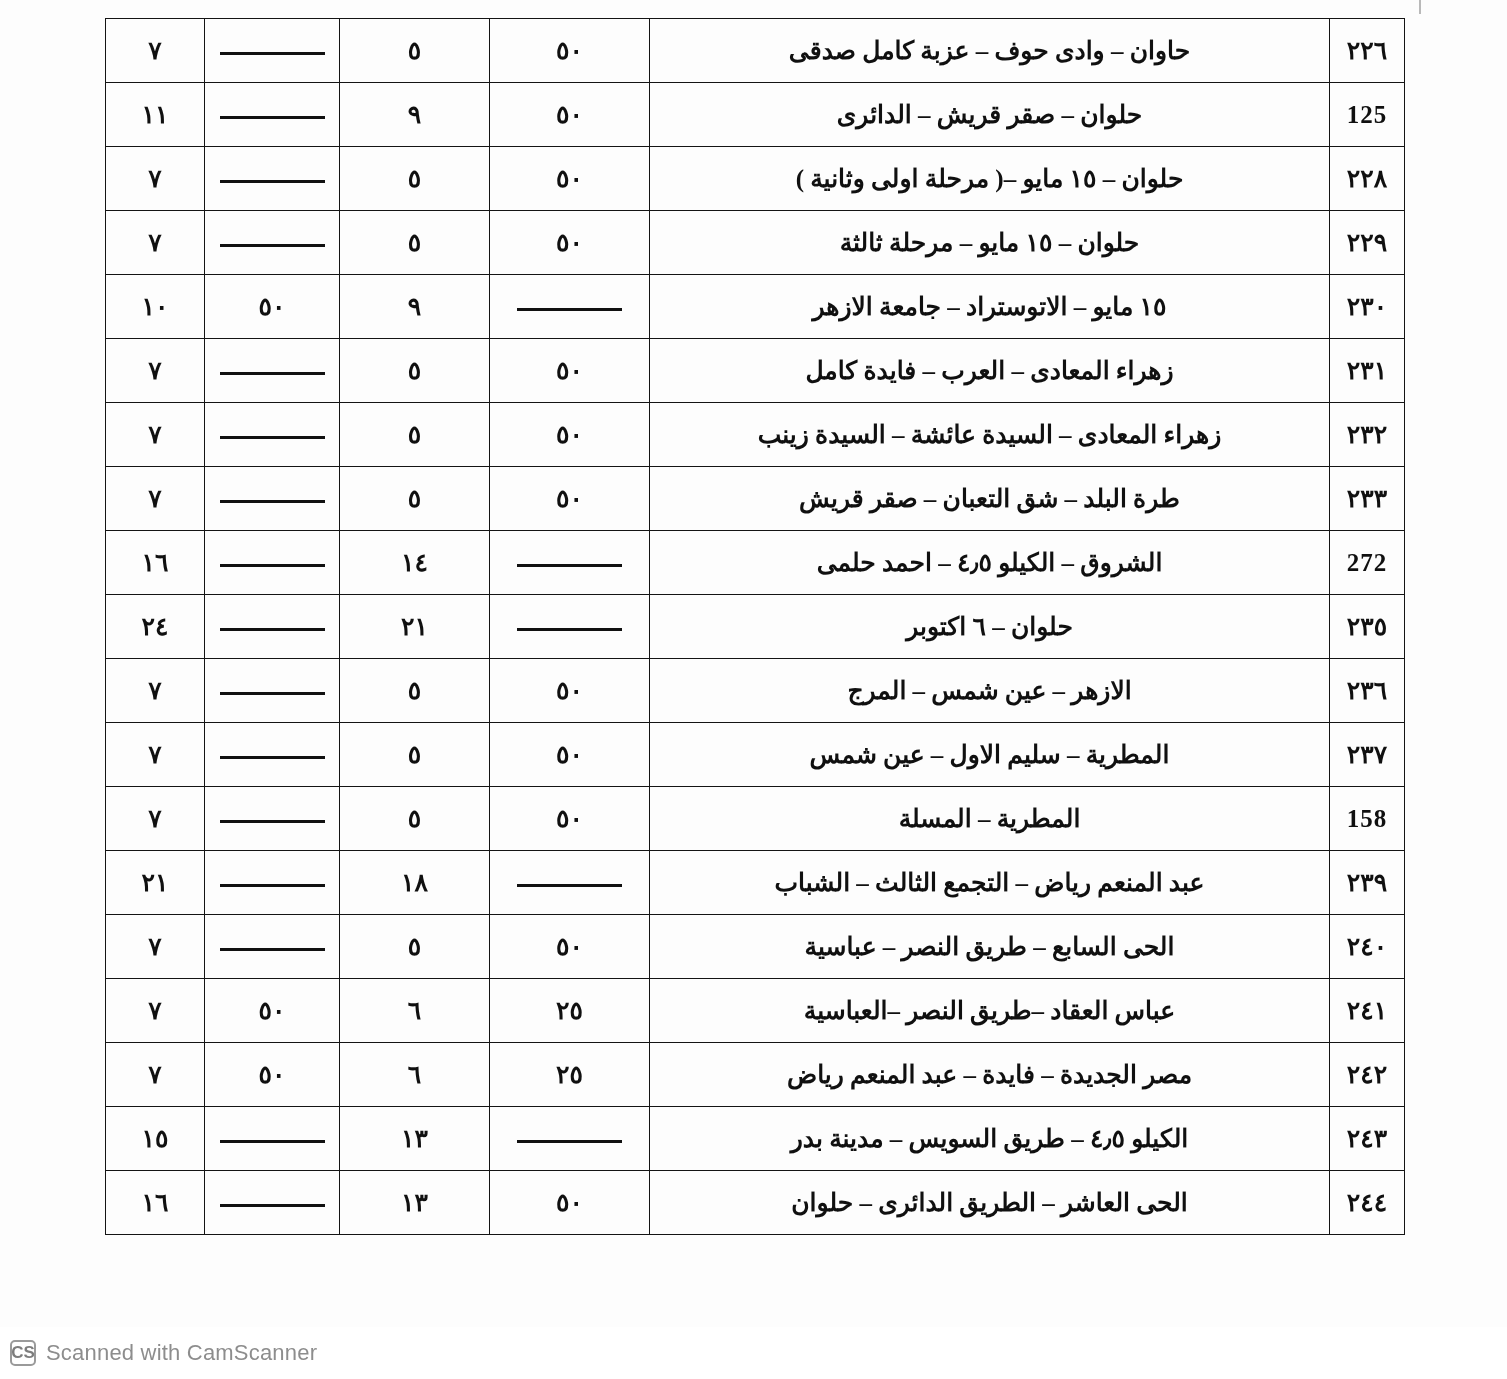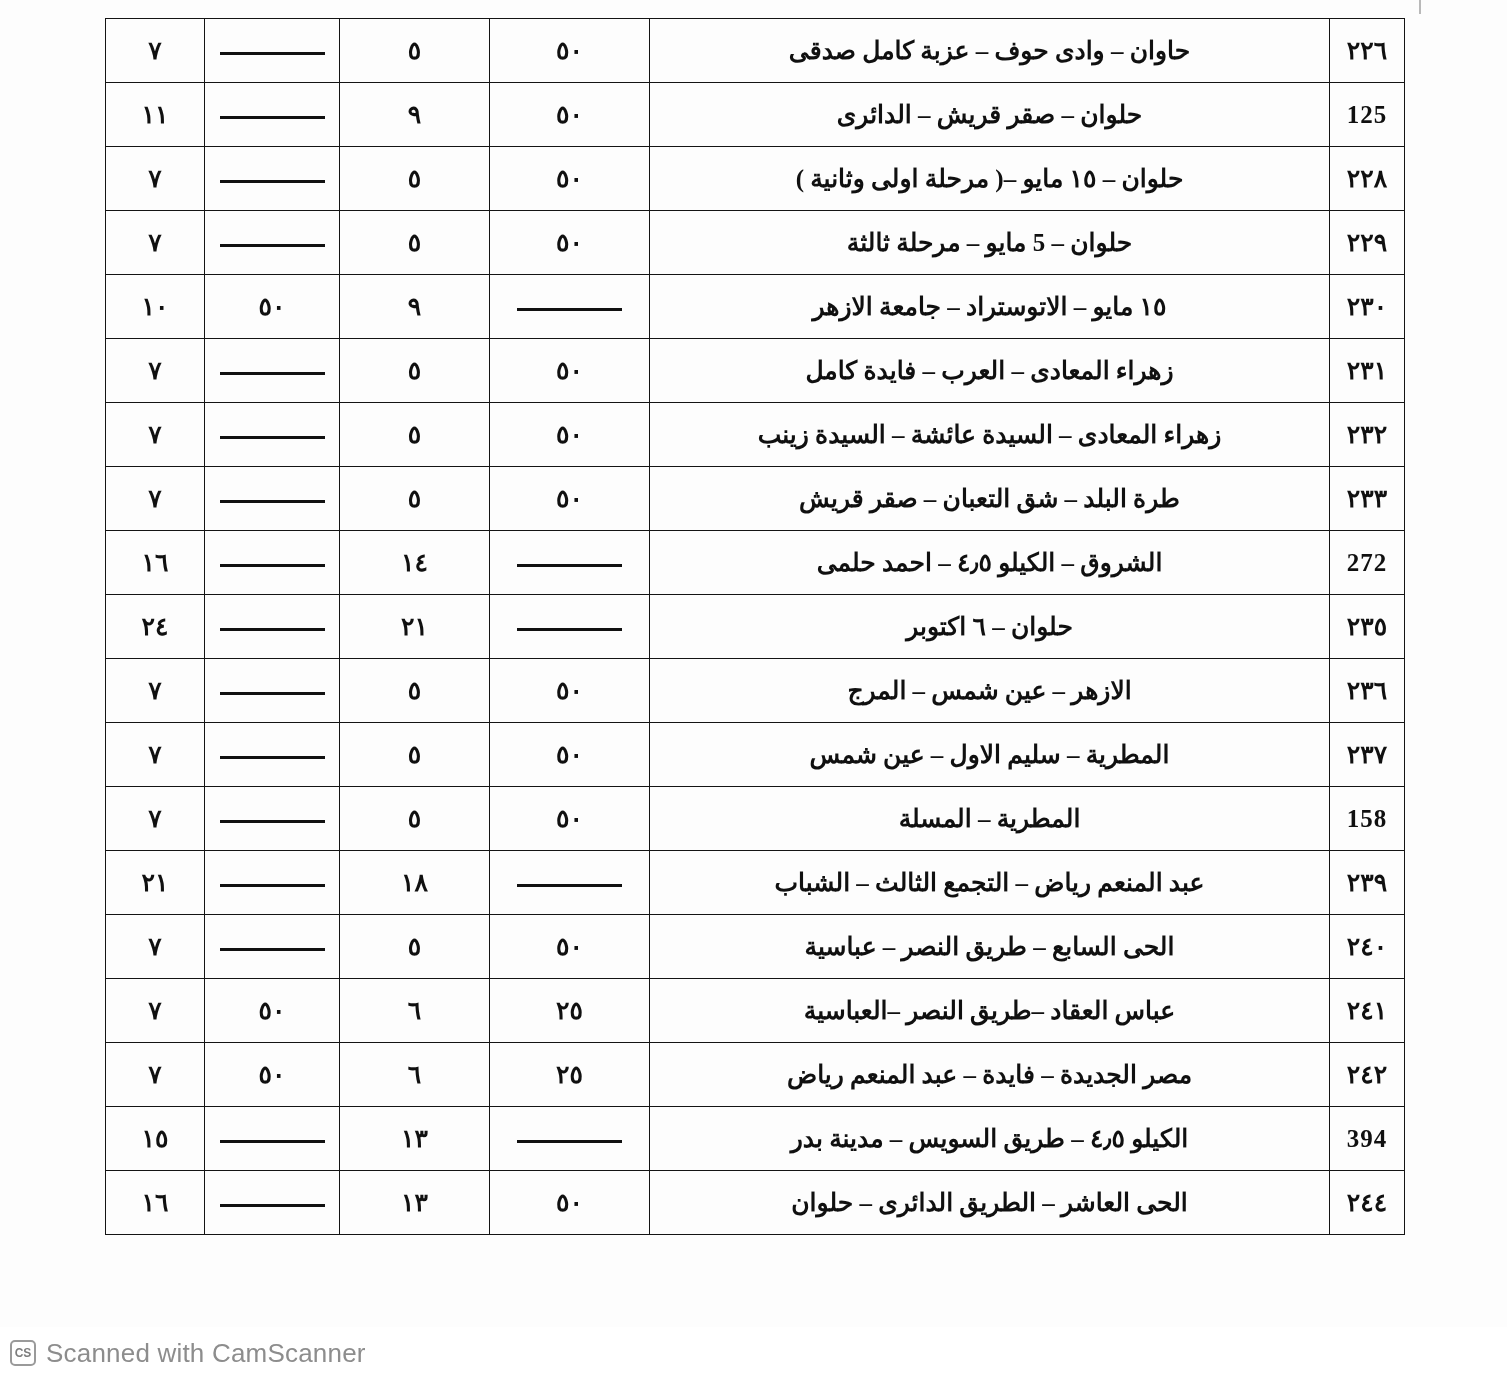--- a/index.html
+++ b/index.html
@@ -106,33 +106,33 @@
     padding-left: 10px;
     box-sizing: border-box;
   }
   .cam-badge {
     width: 26px;
     height: 26px;
     border: 2px solid #9a9a9a;
     border-radius: 5px;
     color: #7d7d7d;
     font-family: "Liberation Sans", sans-serif;
-    font-size: 12px;
+    font-size: 17px;
     font-weight: 700;
     display: flex;
     align-items: center;
     justify-content: center;
     letter-spacing: 0px;
     box-sizing: border-box;
   }
   .cam-text {
     margin-left: 10px;
     color: #8d8d8d;
     font-family: "Liberation Sans", sans-serif;
-    font-size: 26px;
+    font-size: 22px;
     letter-spacing: 0.2px;
   }
 </style>
 </head>
 <body>
 
 <div class="page">
 
   <div class="stray-mark"></div>
 
@@ -165,21 +165,21 @@
           <tr>
             <td class="cell-no">٢٢٨</td>
             <td class="cell-name">حلوان – ١٥ مايو –( مرحلة اولى وثانية )</td>
             <td class="cell-val">٥٠</td>
             <td class="cell-val">٥</td>
             <td class="cell-val"><span class="dash"></span></td>
             <td class="cell-val">٧</td>
           </tr>
           <tr>
             <td class="cell-no">٢٢٩</td>
-            <td class="cell-name">حلوان – 5 مايو – مرحلة ثالثة</td>
+            <td class="cell-name">حلوان – ١٥ مايو – مرحلة ثالثة</td>
             <td class="cell-val">٥٠</td>
             <td class="cell-val">٥</td>
             <td class="cell-val"><span class="dash"></span></td>
             <td class="cell-val">٧</td>
           </tr>
           <tr>
             <td class="cell-no">٢٣٠</td>
             <td class="cell-name">١٥ مايو – الاتوستراد – جامعة الازهر</td>
             <td class="cell-val"><span class="dash"></span></td>
             <td class="cell-val">٩</td>
@@ -276,21 +276,21 @@
           </tr>
           <tr>
             <td class="cell-no">٢٤٢</td>
             <td class="cell-name">مصر الجديدة – فايدة – عبد المنعم رياض</td>
             <td class="cell-val">٢٥</td>
             <td class="cell-val">٦</td>
             <td class="cell-val">٥٠</td>
             <td class="cell-val">٧</td>
           </tr>
           <tr>
-            <td class="cell-no">394</td>
+            <td class="cell-no">٢٤٣</td>
             <td class="cell-name">الكيلو ٤٫٥ – طريق السويس – مدينة بدر</td>
             <td class="cell-val"><span class="dash"></span></td>
             <td class="cell-val">١٣</td>
             <td class="cell-val"><span class="dash"></span></td>
             <td class="cell-val">١٥</td>
           </tr>
           <tr>
             <td class="cell-no">٢٤٤</td>
             <td class="cell-name">الحى العاشر – الطريق الدائرى – حلوان</td>
             <td class="cell-val">٥٠</td>

